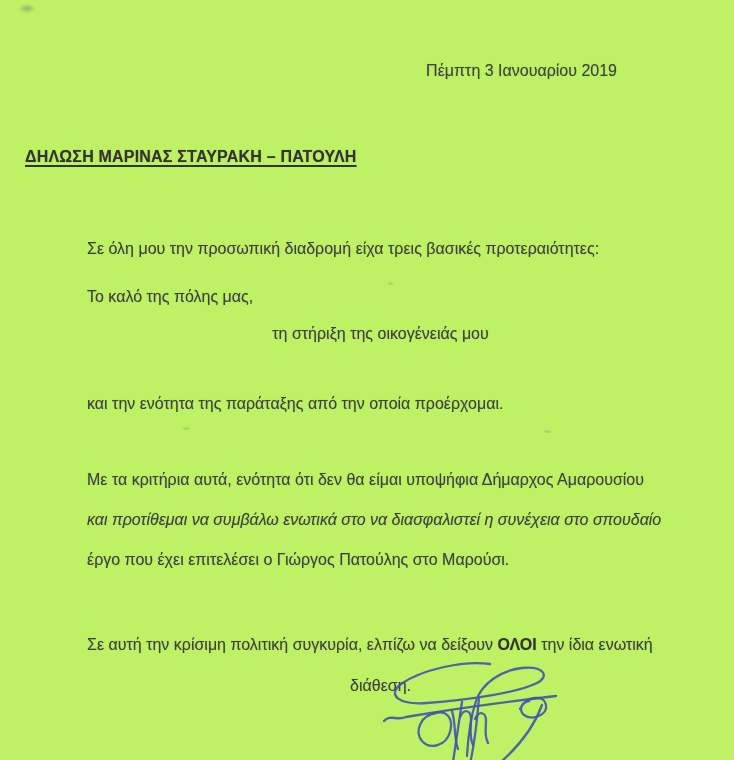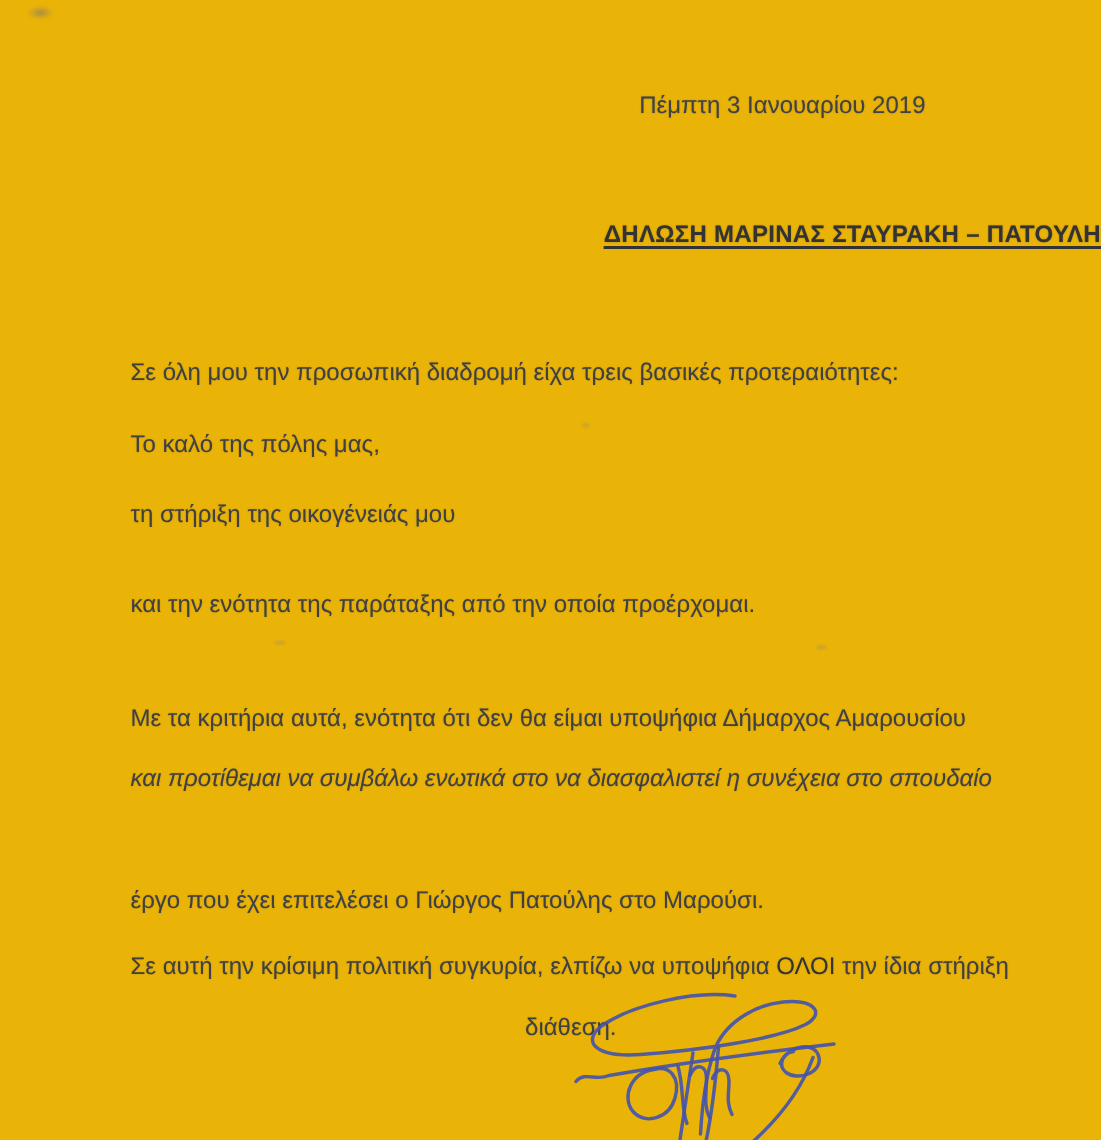--- a/index.html
+++ b/index.html
@@ -1,19 +1,19 @@
 <!DOCTYPE html>
 <html><head>
 <meta charset="utf-8">
 <style>
   html,body{margin:0;padding:0;background:#ffffff;}
   .page{
     position:relative;
     width:734px;height:760px;
-    background:#eab308;
+    background:#bef264;
     overflow:hidden;
     font-family:"Liberation Sans","DejaVu Sans",sans-serif;
     color:#3f3f3f;
   }
   .scan-smudge{
     position:absolute;left:18px;top:4px;width:18px;height:9px;
     background:radial-gradient(ellipse at center, rgba(110,110,120,.55), rgba(110,110,120,0) 70%);
     filter:blur(1px);
   }
   .speck{
@@ -23,41 +23,41 @@
   .speck.s1{left:183px;top:427px;}
   .speck.s2{left:544px;top:430px;}
   .speck.s3{left:388px;top:282px;width:5px;}
   .letter-date{
     position:absolute;right:117px;top:61px;
     font-size:16px;line-height:20px;color:#424242;
     text-shadow:0 0 1px rgba(80,80,80,.45);
   }
   .letter-title{
     position:absolute;left:25px;right:0;top:148px;
-    text-align:right;font-size:16px;font-weight:700;color:#333;
+    text-align:left;font-size:16px;font-weight:700;color:#333;
     text-decoration:underline;text-underline-offset:3px;
     text-decoration-thickness:1.5px;letter-spacing:.2px;
     text-shadow:0 0 1px rgba(60,60,60,.5);
   }
   .line{
     position:absolute;left:87px;right:60px;
     font-size:16px;line-height:20px;color:#404040;
     text-shadow:0 0 1px rgba(80,80,80,.4);
     white-space:nowrap;
   }
   .ln-intro{top:239px;}
   .ln-p1a{top:287px;}
-  .ln-p1b{top:334px;}
+  .ln-p1b{top:324px;text-align:center;}
   .ln-p1c{top:394px;}
   .ln-p2a{top:470px;}
   .ln-p2b{top:510px;font-style:italic;}
-  .ln-p2c{top:550px;margin-top:41px;}
+  .ln-p2c{top:550px;}
   .ln-p3a{top:635px;}
   .ln-p3b{top:676px;text-align:center;}
-  .emph{font-weight:400;color:#333;}
+  .emph{font-weight:700;color:#333;}
   .signature{
     position:absolute;left:381px;top:652px;width:182px;height:112px;
   }
   .signature svg{display:block;width:100%;height:100%;}
   .signature path{
     fill:none;stroke:#4353ae;stroke-width:2.3;
     stroke-linecap:round;stroke-linejoin:round;opacity:.9;
   }
 </style>
 </head>
@@ -77,21 +77,21 @@
   <div class="line ln-intro">Σε όλη μου την προσωπική διαδρομή είχα τρεις βασικές προτεραιότητες:</div>
 
   <div class="line ln-p1a">Το καλό της πόλης μας,</div>
   <div class="line ln-p1b">τη στήριξη της οικογένειάς μου</div>
   <div class="line ln-p1c">και την ενότητα της παράταξης από την οποία προέρχομαι.</div>
 
   <div class="line ln-p2a">Με τα κριτήρια αυτά, ενότητα ότι δεν θα είμαι υποψήφια Δήμαρχος Αμαρουσίου</div>
   <div class="line ln-p2b">και προτίθεμαι να συμβάλω ενωτικά στο να διασφαλιστεί η συνέχεια στο σπουδαίο</div>
   <div class="line ln-p2c">έργο που έχει επιτελέσει ο Γιώργος Πατούλης στο Μαρούσι.</div>
 
-  <div class="line ln-p3a"><span>Σε αυτή την κρίσιμη πολιτική συγκυρία, ελπίζω να υποψήφια </span><span class="emph">ΟΛΟΙ</span><span> την ίδια στήριξη</span></div>
+  <div class="line ln-p3a"><span>Σε αυτή την κρίσιμη πολιτική συγκυρία, ελπίζω να δείξουν </span><span class="emph">ΟΛΟΙ</span><span> την ίδια ενωτική</span></div>
   <div class="line ln-p3b">διάθεση.</div>
 
   <div class="signature">
     <svg viewBox="0 0 182 112" xmlns="http://www.w3.org/2000/svg">
 
       <path d="M 109,12
                C 82,8 40,18 20,32
                C 6,43 17,53 46,51
                C 86,48 136,41 156,31
                C 169,24 163,14 141,16

